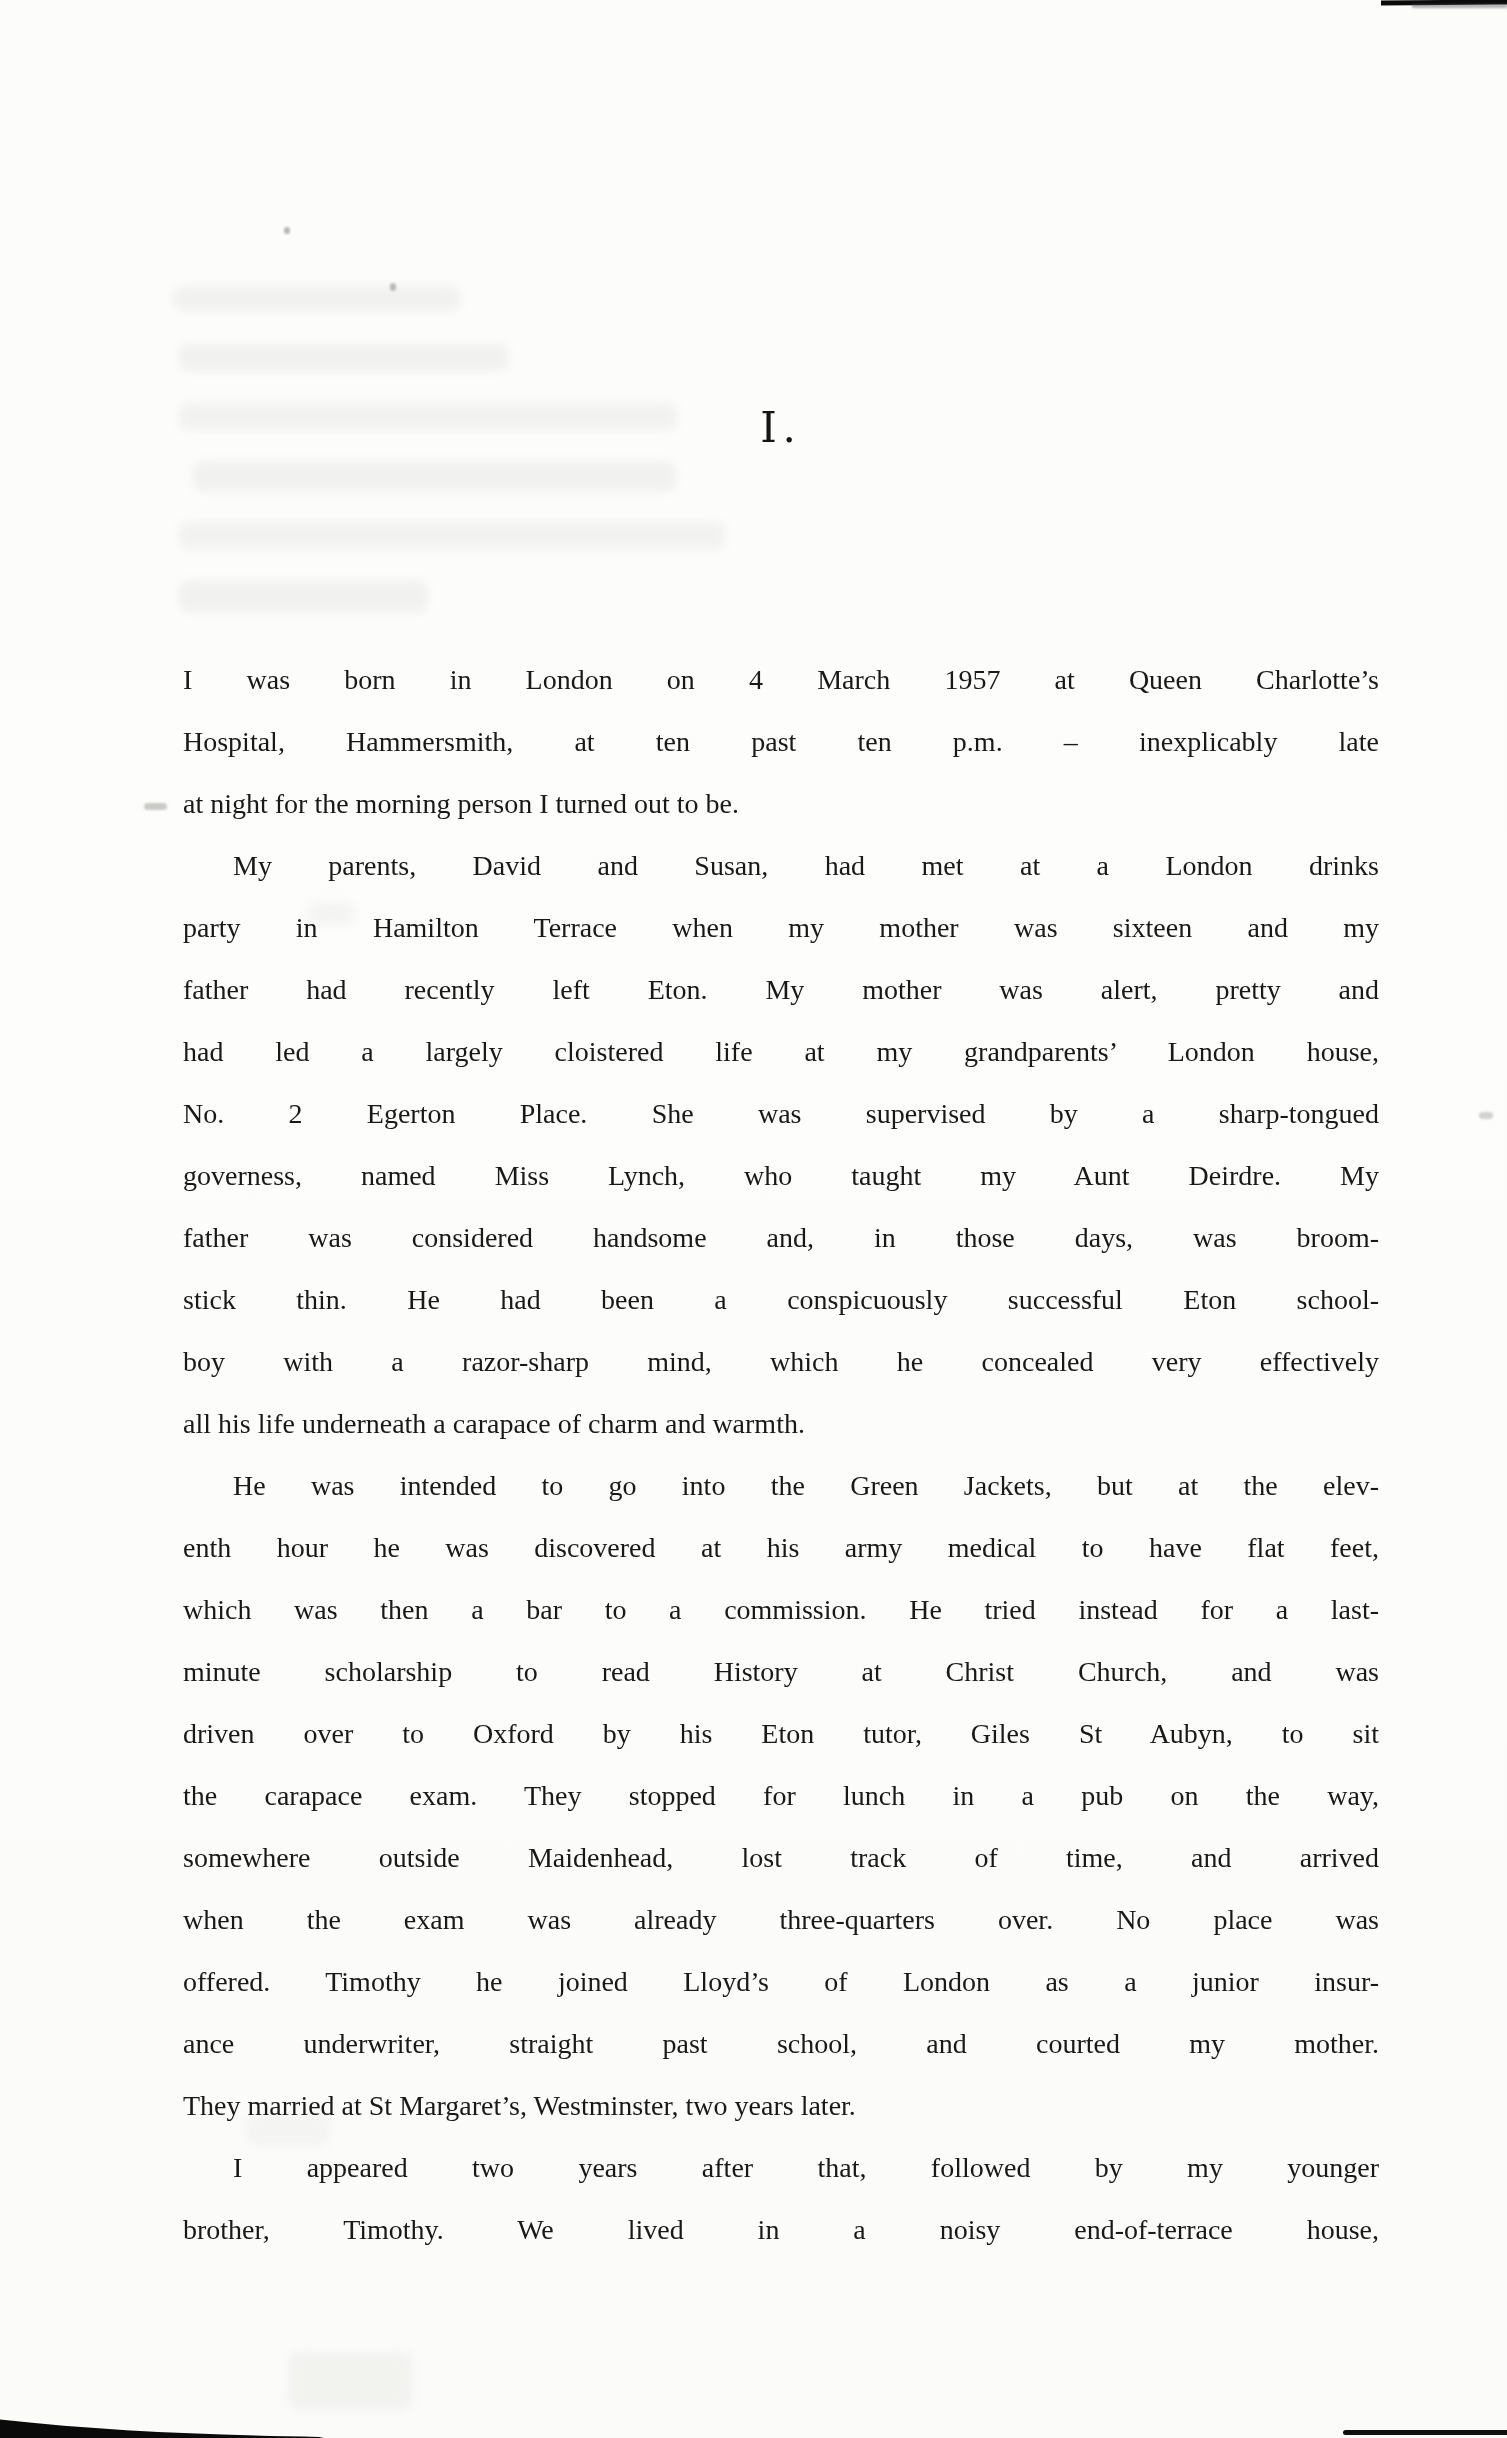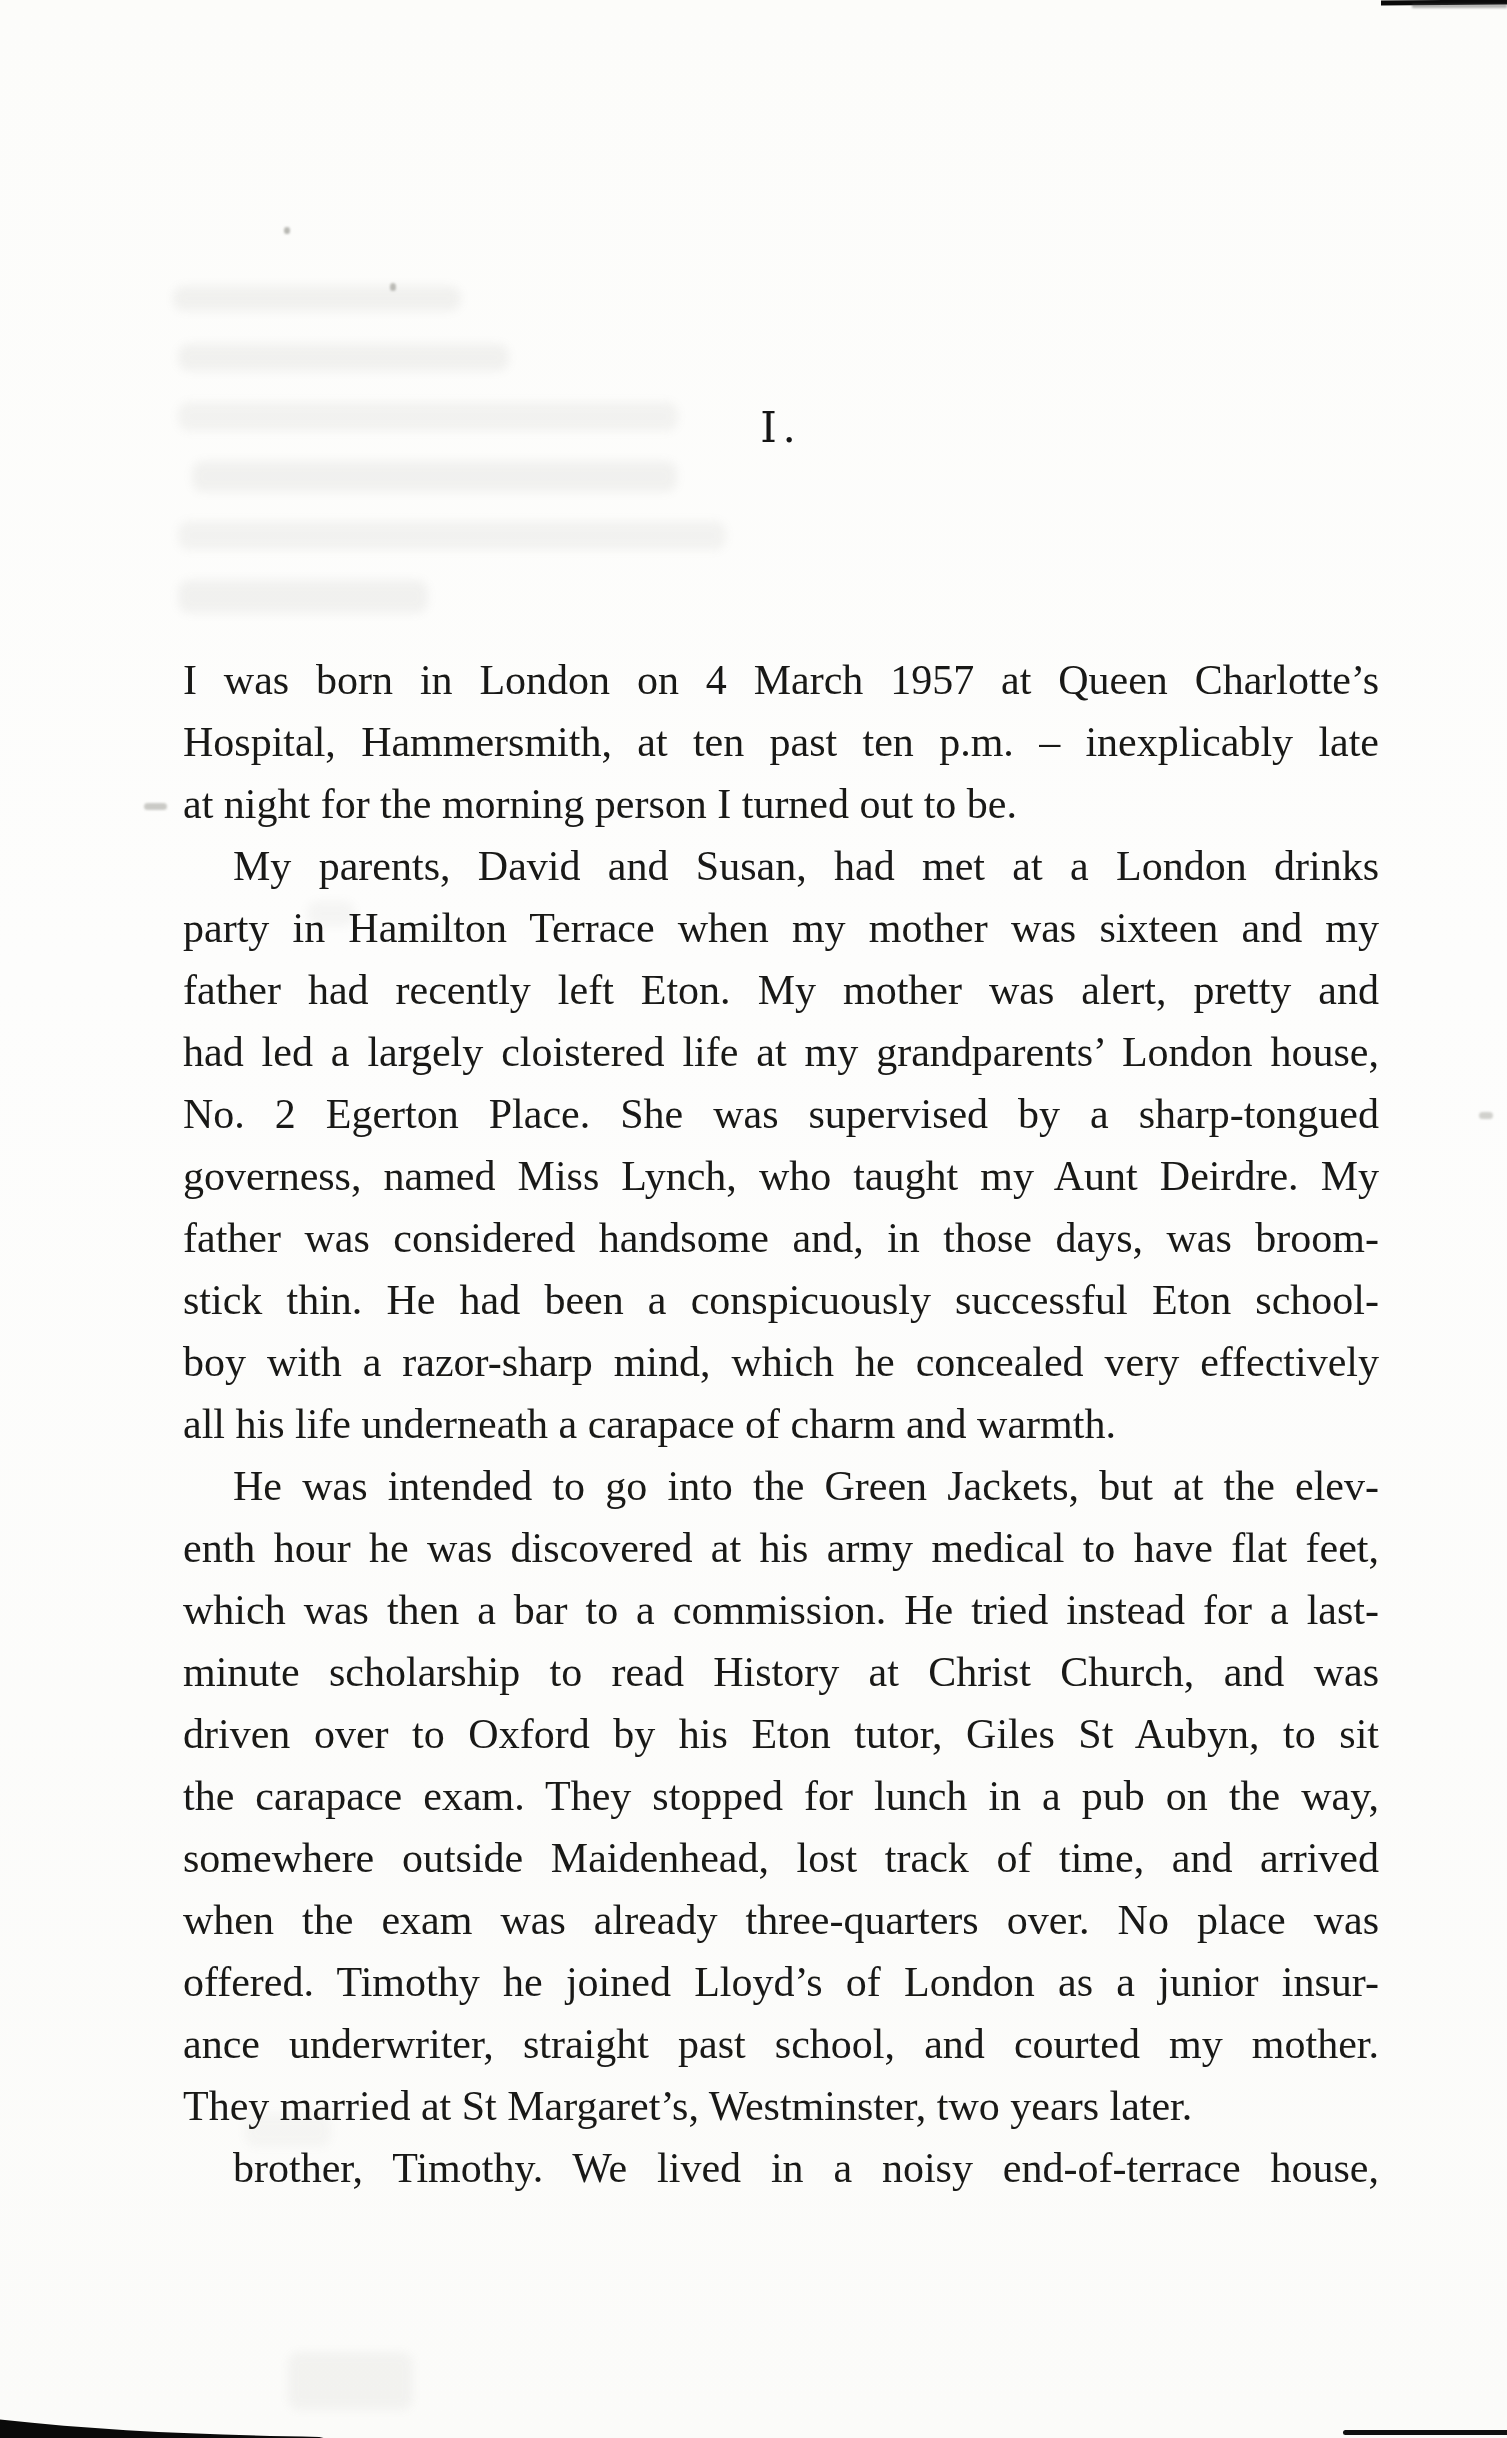--- a/index.html
+++ b/index.html
@@ -28,21 +28,21 @@
     letter-spacing: 5.8px;
     color: #151515;
   }
   
   .text-block {
     position: absolute;
     left: 183px;
     top: 649px;
     width: 1196px;
     color: #191917;
-    font-size: 42px;
+    font-size: 28px;
     line-height: 62px;
   }
   .paragraph { margin: 0; }
   .line {
     text-align: justify;
     text-align-last: justify;
     white-space: normal;
     height: 62px;
     overflow: hidden;
   }
@@ -154,20 +154,21 @@
         <div class="line">minute scholarship to read History at Christ Church, and was</div>
         <div class="line">driven over to Oxford by his Eton tutor, Giles St Aubyn, to sit</div>
         <div class="line">the carapace exam. They stopped for lunch in a pub on the way,</div>
         <div class="line">somewhere outside Maidenhead, lost track of time, and arrived</div>
         <div class="line">when the exam was already three-quarters over. No place was</div>
         <div class="line">offered. Timothy he joined Lloyd’s of London as a junior insur-</div>
         <div class="line">ance underwriter, straight past school, and courted my mother.</div>
         <div class="line no-justify">They married at St Margaret’s, Westminster, two years later.</div>
       </div>
       <div class="paragraph indent">
+        <div class="line">I appeared two years after that, followed by my younger</div>
         <div class="line">brother, Timothy. We lived in a noisy end-of-terrace house,</div>
       </div>
     </div>
 
   <div class="edge-line-top-right"></div>
   <div class="edge-line-top-right-fuzz"></div>
   <div class="edge-line-bottom-right"></div>
   <svg class="page-curl" viewBox="0 0 340 60" xmlns="http://www.w3.org/2000/svg" aria-hidden="true">
     <path d="M0,40 C110,52 210,56 332,58 L340,60 L0,60 Z" fill="#0a0a0a"></path>
   </svg>

